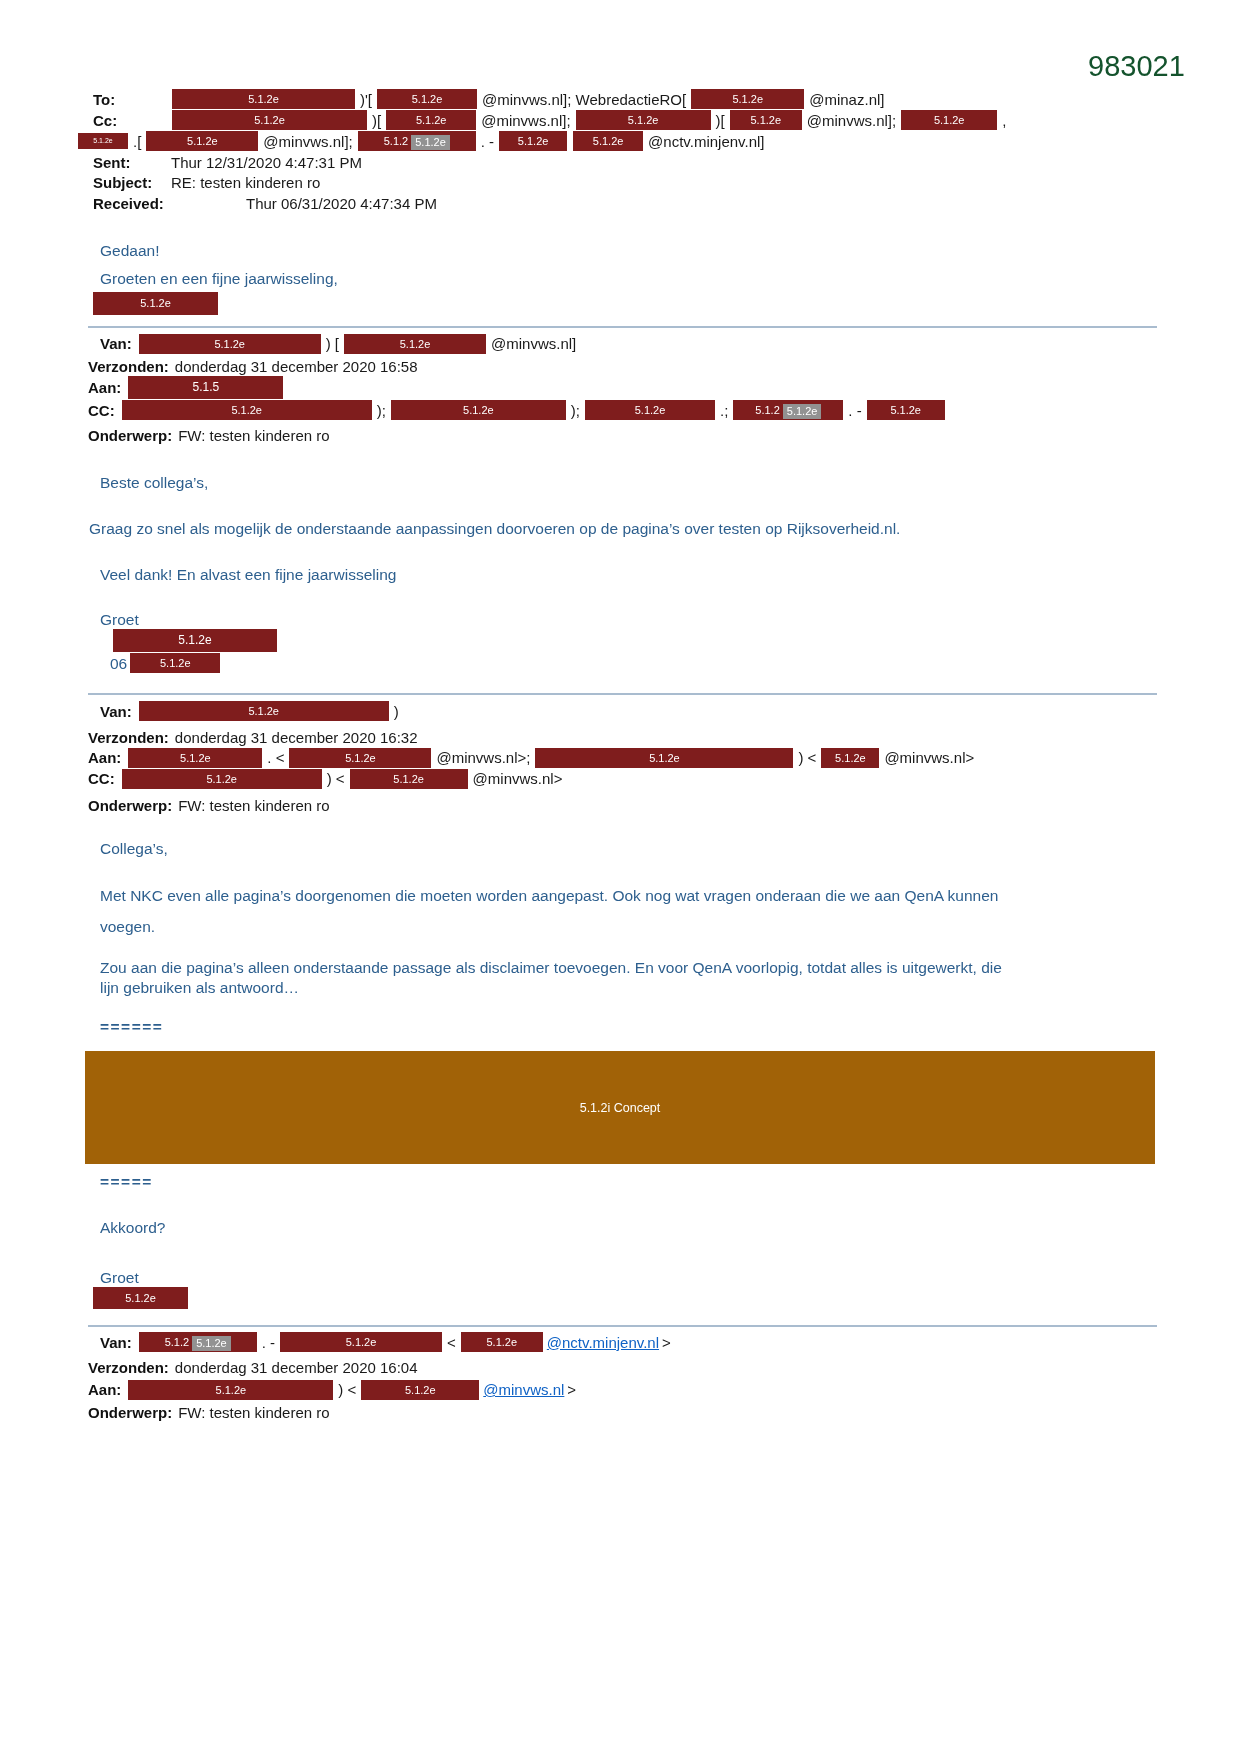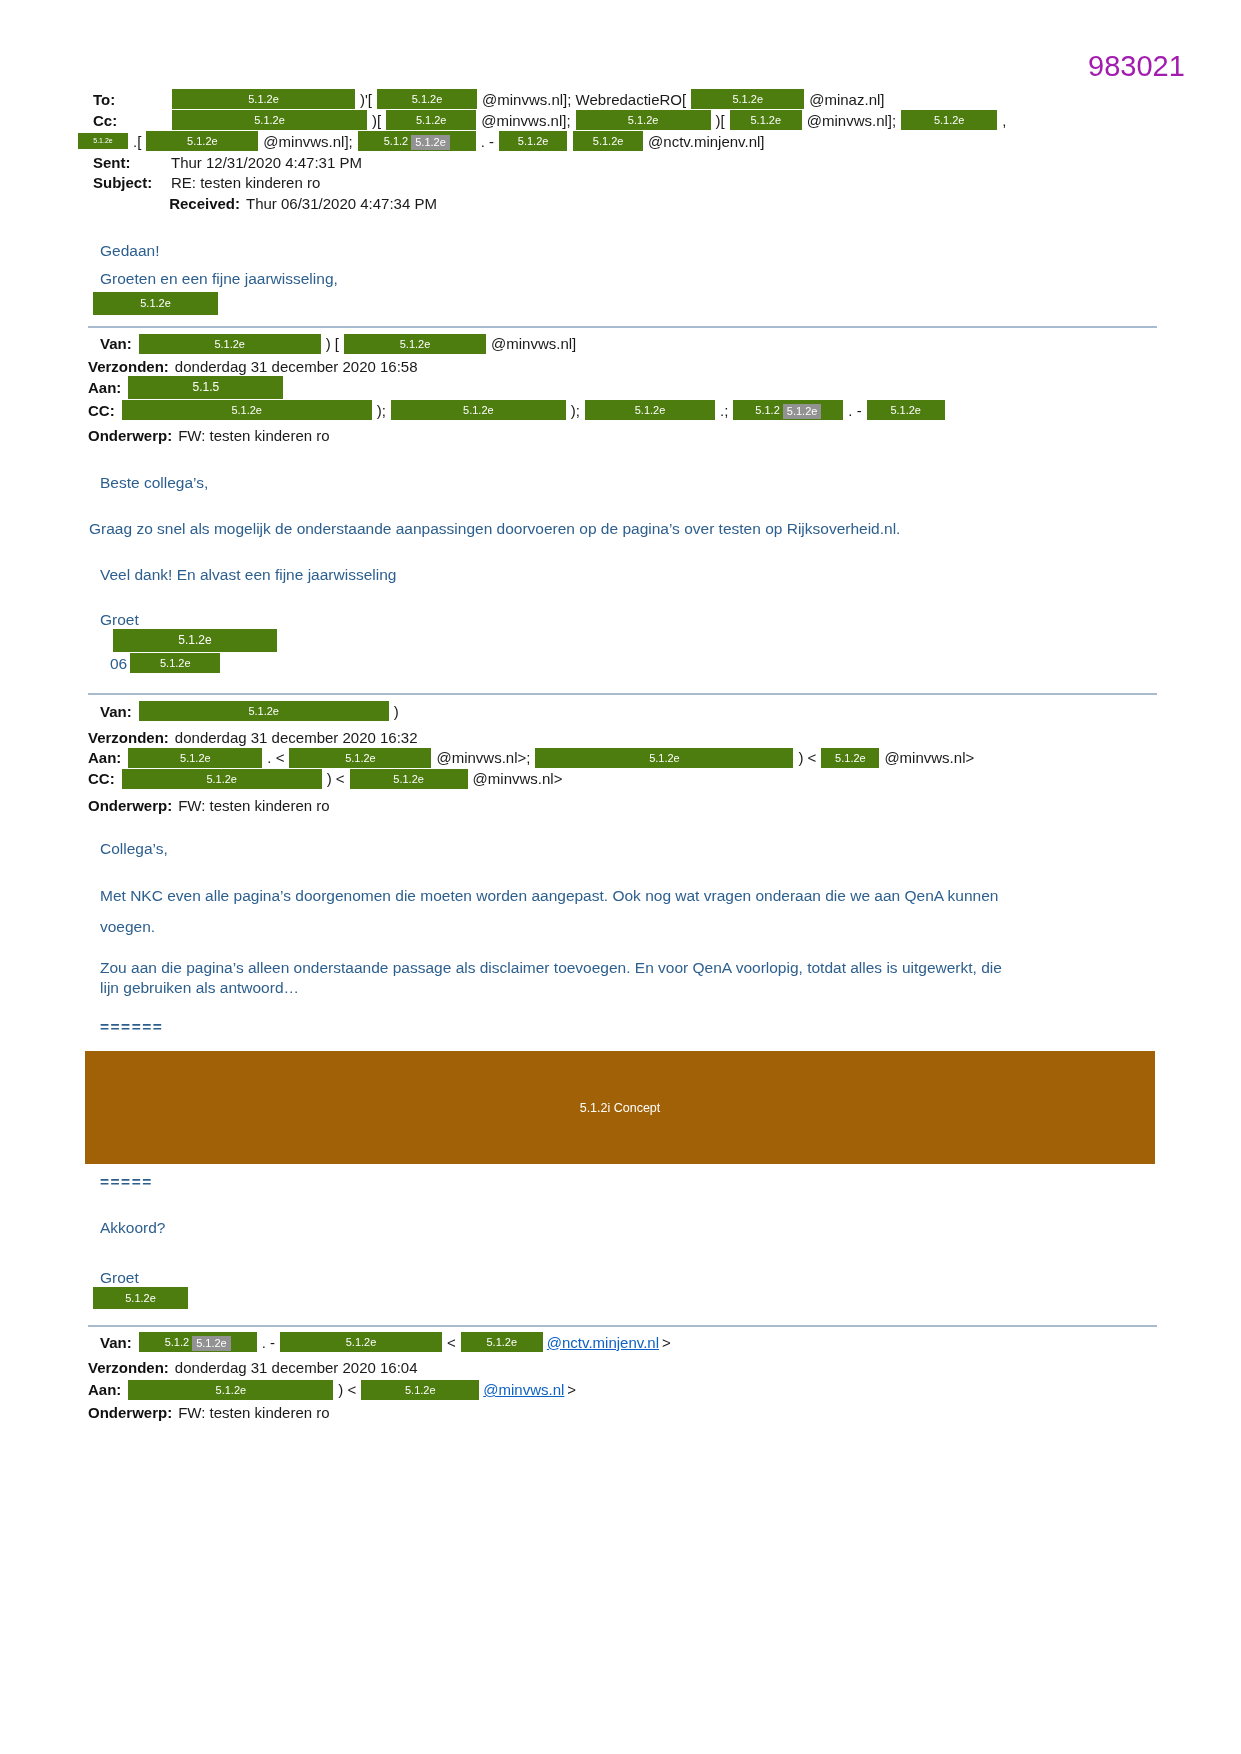--- a/index.html
+++ b/index.html
@@ -6,38 +6,38 @@
   .page{
     position:relative;
     width:1241px;height:1754px;
     background:#ffffff;
     font-family:"Liberation Sans",sans-serif;
     color:#141414;
     overflow:hidden;
   }
   .docnum{
     position:absolute;top:50px;left:1088px;
-    font-size:29px;color:#a21caf;
+    font-size:29px;color:#14532d;
     font-family:"Liberation Sans",sans-serif;
   }
   .content{
     position:absolute;top:88px;left:88px;width:1069px;
   }
   .row{
     white-space:nowrap;
     line-height:19px;
     font-size:15px;
   }
   .row>*{vertical-align:middle;}
   .hl{font-weight:bold;display:inline-block;margin-right:4px;color:#111;}
   .ht{margin:0 2px;color:#1a1a1a;}
   .bt{color:#2d5f8e;font-size:15.5px;}
   .bt.eq{letter-spacing:1.5px;font-weight:bold;}
   .rbox{
-    display:inline-block;background:#4d7c0f;color:#ffffff;
+    display:inline-block;background:#7f1d1d;color:#ffffff;
     font-size:11px;text-align:center;
     height:20px;line-height:20px;
     margin:0 3px;overflow:hidden;
   }
   .rinner{
     display:inline-block;background:#929292;color:#fff;
     padding:0 4px;margin-left:3px;
     height:15px;line-height:15px;font-size:11px;
     vertical-align:middle;
   }
@@ -54,21 +54,21 @@
 <body>
 
 <div class="page">
   <div class="docnum">983021</div>
   <div class="content">
       <div class="row" style="margin-left: 5px;"><span class="hl" style="width: 72px;">To:</span><span class="rbox" style="width: 183px; height: 20px; line-height: 20px;">5.1.2e</span><span class="ht">)'[</span><span class="rbox" style="width: 100px; height: 20px; line-height: 20px;">5.1.2e</span><span class="ht">@minvws.nl]; WebredactieRO[</span><span class="rbox" style="width: 113px; height: 20px; line-height: 20px;">5.1.2e</span><span class="ht">@minaz.nl]</span></div>
       <div class="row" style="margin-left: 5px;"><span class="hl" style="width: 72px;">Cc:</span><span class="rbox" style="width: 195px; height: 20px; line-height: 20px;">5.1.2e</span><span class="ht">)[</span><span class="rbox" style="width: 90px; height: 20px; line-height: 20px;">5.1.2e</span><span class="ht">@minvws.nl];</span><span class="rbox" style="width: 135px; height: 20px; line-height: 20px;">5.1.2e</span><span class="ht">)[</span><span class="rbox" style="width: 72px; height: 20px; line-height: 20px;">5.1.2e</span><span class="ht">@minvws.nl];</span><span class="rbox" style="width: 96px; height: 20px; line-height: 20px;">5.1.2e</span><span class="ht">,</span></div>
       <div class="row" style="margin-left: -13px;"><span class="rbox" style="width: 50px; height: 16px; line-height: 16px; font-size: 7px;">5.1.2e</span><span class="ht">.[</span><span class="rbox" style="width: 112px; height: 20px; line-height: 20px;">5.1.2e</span><span class="ht">@minvws.nl];</span><span class="rbox" style="width: 118px; height: 20px; line-height: 20px;">5.1.2<span class="rinner">5.1.2e</span></span><span class="ht">. -</span><span class="rbox" style="width: 68px; height: 20px; line-height: 20px;">5.1.2e</span><span class="rbox" style="width: 70px; height: 20px; line-height: 20px;">5.1.2e</span><span class="ht">@nctv.minjenv.nl]</span></div>
       <div class="row" style="margin-left: 5px;"><span class="hl" style="width: 72px;">Sent:</span><span class="ht">Thur 12/31/2020 4:47:31 PM</span></div>
       <div class="row" style="margin-left: 5px;"><span class="hl" style="width: 72px;">Subject:</span><span class="ht">RE: testen kinderen ro</span></div>
-      <div class="row" style="margin-left: 5px;"><span class="hl" style="width: 147px; text-align: right;">Received:</span><span class="ht">Thur 06/31/2020 4:47:34 PM</span></div>
+      <div class="row" style="margin-left: 5px;"><span class="hl" style="width: 147px;">Received:</span><span class="ht">Thur 06/31/2020 4:47:34 PM</span></div>
       <div class="row" style="margin-top: 26px; margin-left: 12px;"><span class="bt">Gedaan!</span></div>
       <div class="row" style="margin-top: 8px; margin-left: 12px;"><span class="bt">Groeten en een fijne jaarwisseling,</span></div>
       <div class="row" style="margin-top: 4px; margin-left: 2px;"><span class="rbox" style="width: 125px; height: 23px; line-height: 23px; font-size: 11px;">5.1.2e</span></div>
       <div class="rule" style="margin-top: 11px;"></div>
       <div class="row" style="margin-top: 5px; margin-left: 12px;"><span class="hl">Van:</span><span class="rbox" style="width: 182px; height: 20px; line-height: 20px;">5.1.2e</span><span class="ht">) [</span><span class="rbox" style="width: 142px; height: 20px; line-height: 20px;">5.1.2e</span><span class="ht">@minvws.nl]</span></div>
       <div class="row" style="margin-top: 2px;"><span class="hl">Verzonden:</span><span class="ht">donderdag 31 december 2020 16:58</span></div>
       <div class="row"><span class="hl">Aan:</span><span class="rbox" style="width: 155px; height: 23px; line-height: 23px; font-size: 12px;">5.1.5</span></div>
       <div class="row"><span class="hl">CC:</span><span class="rbox" style="width: 250px; height: 20px; line-height: 20px;">5.1.2e</span><span class="ht">);</span><span class="rbox" style="width: 175px; height: 20px; line-height: 20px;">5.1.2e</span><span class="ht">);</span><span class="rbox" style="width: 130px; height: 20px; line-height: 20px;">5.1.2e</span><span class="ht">.;</span><span class="rbox" style="width: 110px; height: 20px; line-height: 20px;">5.1.2<span class="rinner">5.1.2e</span></span><span class="ht">. -</span><span class="rbox" style="width: 78px; height: 20px; line-height: 20px;">5.1.2e</span></div>
       <div class="row" style="margin-top: 4px;"><span class="hl">Onderwerp:</span><span class="ht">FW: testen kinderen ro</span></div>
       <div class="row" style="margin-top: 26px; margin-left: 12px;"><span class="bt">Beste collega’s,</span></div>

